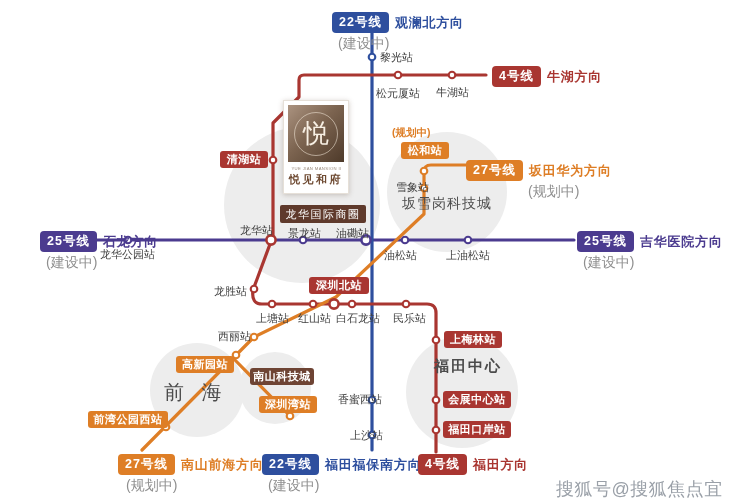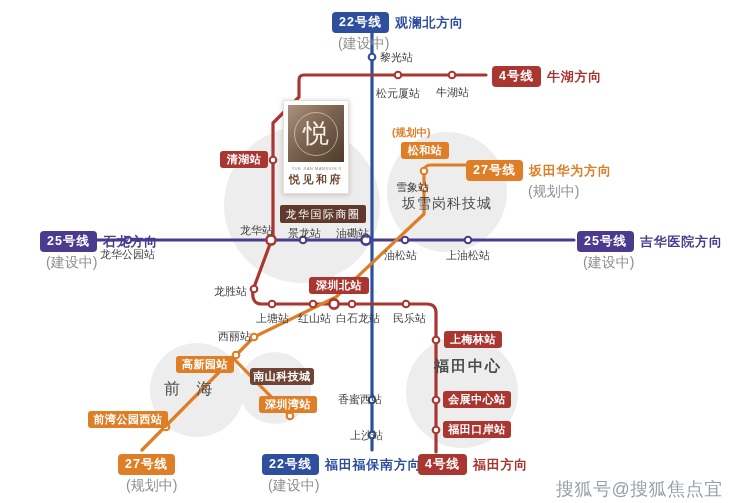--- a/index.html
+++ b/index.html
@@ -111,20 +111,21 @@
       <div class="badge-grp" style="left: 577px; top: 231px;">
         <div class="badge-line">
           <div class="pill" style="background: var(--l25);">25号线</div>
           <div class="dir" style="color: var(--l25);">吉华医院方向</div>
         </div>
         <div class="status" style="margin-left: 6px;">(建设中)</div>
       </div>
       <div class="badge-grp" style="left: 118px; top: 454px;">
         <div class="badge-line">
           <div class="pill" style="background: var(--l27);">27号线</div>
+          <div class="dir" style="color: var(--l27);">南山前海方向</div>
         </div>
         <div class="status" style="margin-left: 8px;">(规划中)</div>
       </div>
       <div class="badge-grp" style="left: 262px; top: 454px;">
         <div class="badge-line">
           <div class="pill" style="background: var(--l22);">22号线</div>
           <div class="dir" style="color: var(--l22);">福田福保南方向</div>
         </div>
         <div class="status" style="margin-left: 6px;">(建设中)</div>
       </div>
@@ -155,21 +156,21 @@
       <div class="slabel" style="left: 384px; top: 248px;">油松站</div>
       <div class="slabel" style="left: 446px; top: 248px;">上油松站</div>
       <div class="slabel" style="left: 214px; top: 284px;">龙胜站</div>
       <div class="slabel" style="left: 256px; top: 311px;">上塘站</div>
       <div class="slabel" style="left: 298px; top: 311px;">红山站</div>
       <div class="slabel" style="left: 336px; top: 311px;">白石龙站</div>
       <div class="slabel" style="left: 393px; top: 311px;">民乐站</div>
       <div class="slabel" style="left: 218px; top: 329px;">西丽站</div>
       <div class="slabel" style="left: 338px; top: 392px;">香蜜西站</div>
       <div class="slabel" style="left: 350px; top: 428px;">上沙站</div>
-      <div class="alabel" style="left: 164px; top: 379px; font-size: 16px; letter-spacing: 6px; font-weight: 400;">前 海</div>
+      <div class="alabel" style="left: 164px; top: 379px; font-size: 20px; letter-spacing: 6px; font-weight: 400;">前 海</div>
       <div class="alabel" style="left: 434px; top: 357px; font-size: 15px; letter-spacing: 2px; font-weight: 700;">福田中心</div>
       <div class="alabel" style="left: 402px; top: 195px; font-size: 14px; letter-spacing: 1px; font-weight: 400;">坂雪岗科技城</div>
       <div class="note" style="left: 392px; top: 126px; color: var(--l27);">(规划中)</div>
     </div>
 
   <div class="logo-card">
     <div class="logo-seal">
       <span class="seal-ring">悦</span>
     </div>
     <div class="logo-en">YUE JIAN MANSION II</div>

